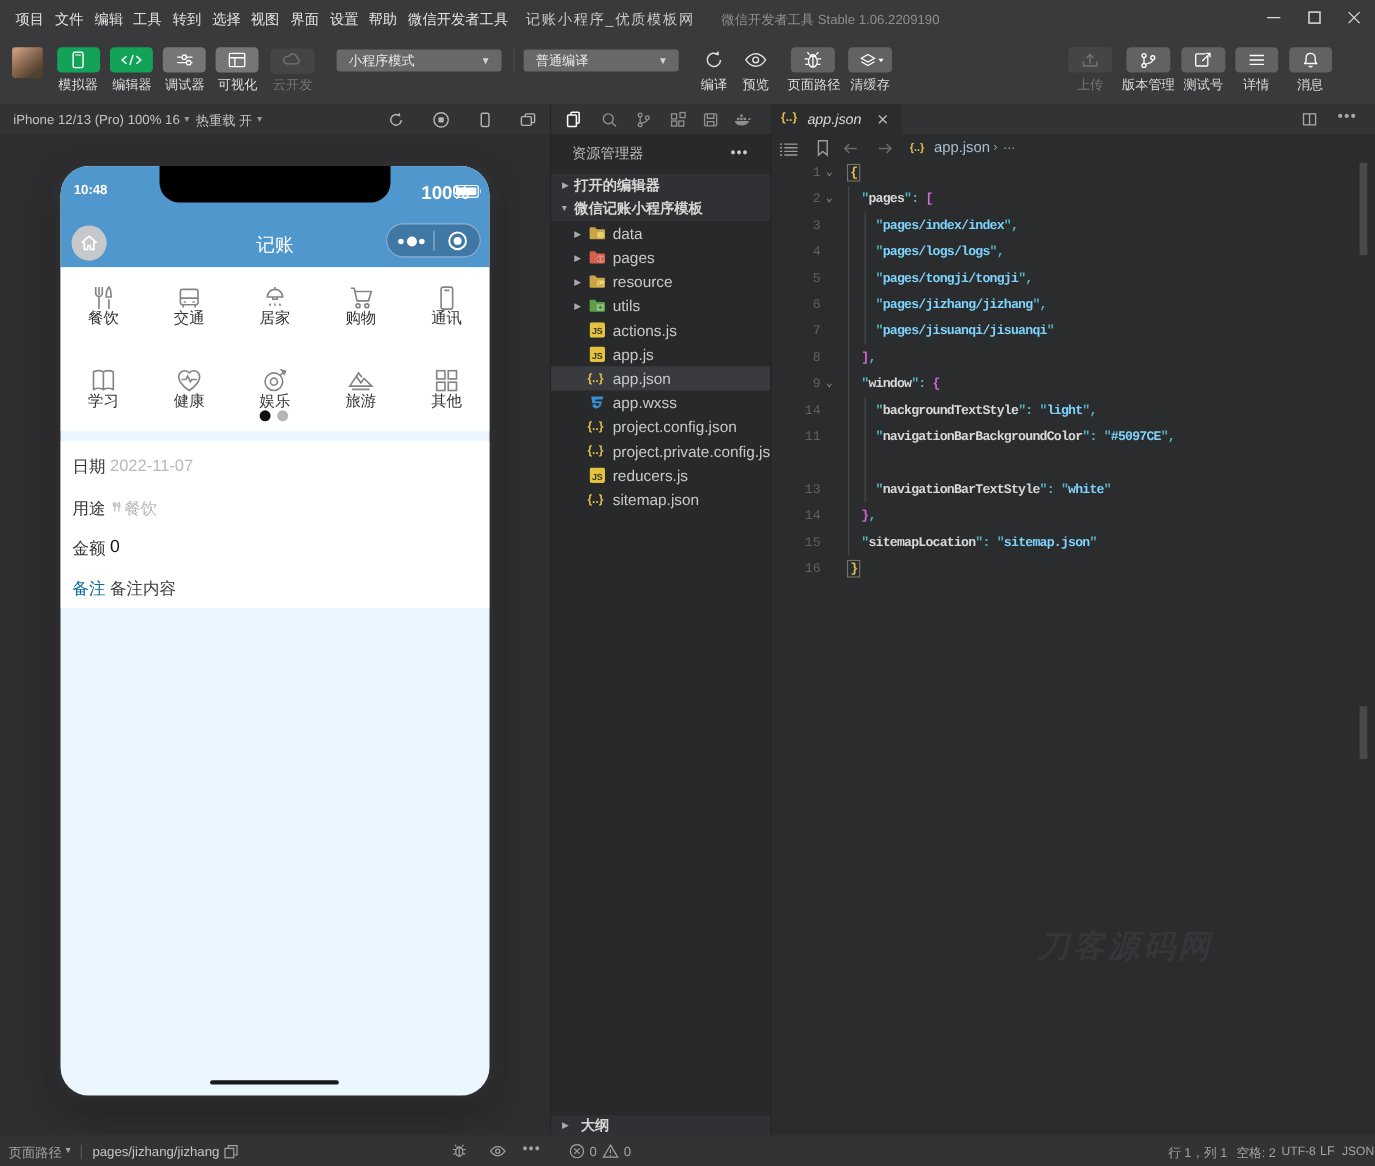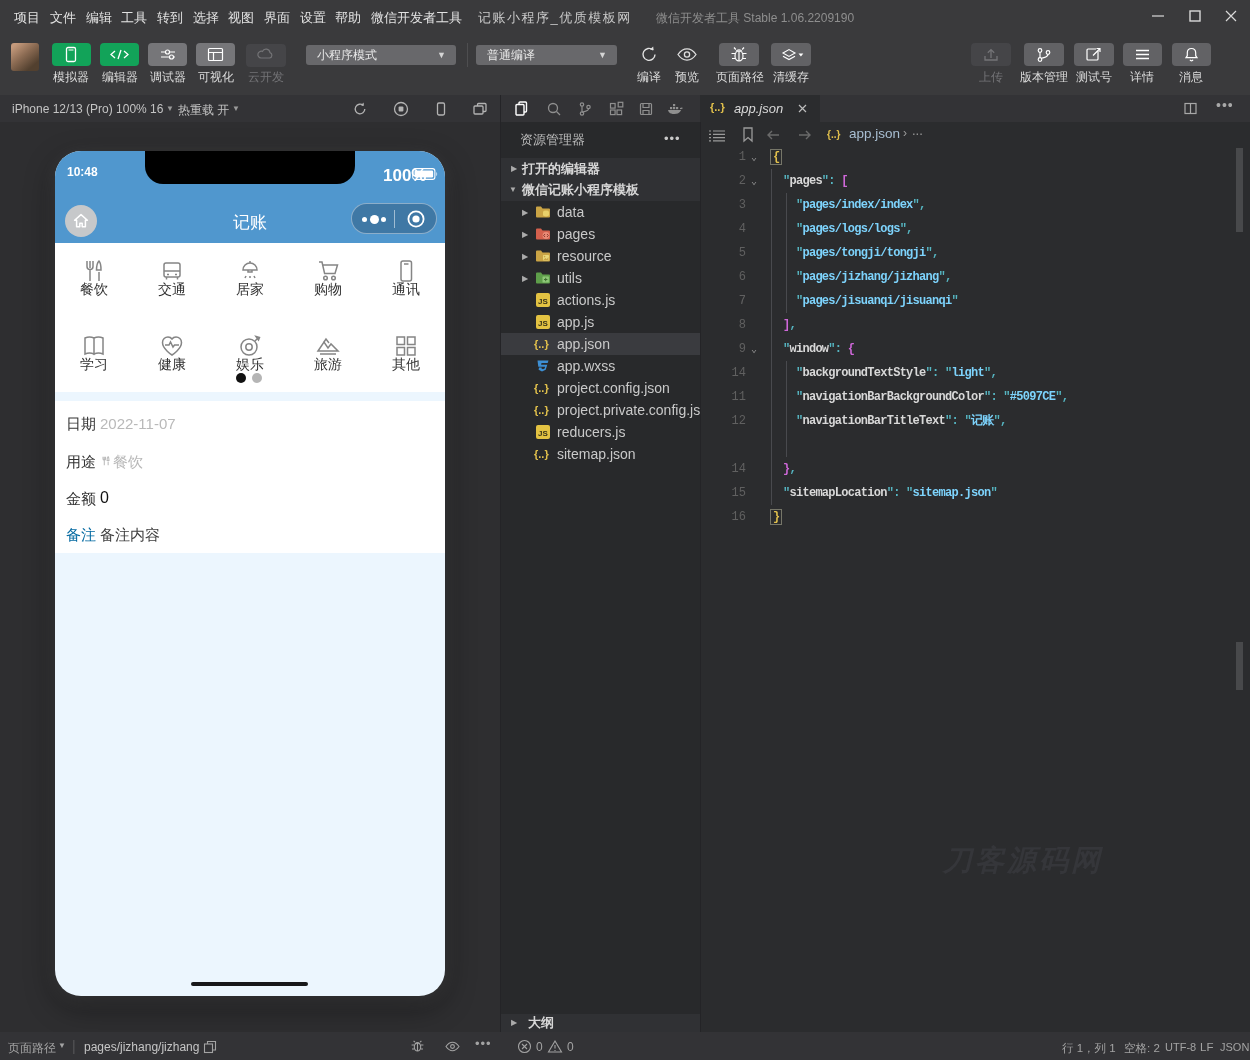--- a/index.html
+++ b/index.html
@@ -500,21 +500,21 @@
   <div class="cl" style="top:169px"><span class="ln">2</span><span class="fold" style="left:51px;top:1px">⌄</span><span class="code">  <span class="q">"</span><span class="k">pages</span><span class="q">": </span><span class="m">[</span></span></div>
   <div class="cl" style="top:193px"><span class="ln">3</span><span class="code">    <span class="q">"</span><span class="s">pages/index/index</span><span class="q">",</span></span></div>
   <div class="cl" style="top:217px"><span class="ln">4</span><span class="code">    <span class="q">"</span><span class="s">pages/logs/logs</span><span class="q">",</span></span></div>
   <div class="cl" style="top:241px"><span class="ln">5</span><span class="code">    <span class="q">"</span><span class="s">pages/tongji/tongji</span><span class="q">",</span></span></div>
   <div class="cl" style="top:265px"><span class="ln">6</span><span class="code">    <span class="q">"</span><span class="s">pages/jizhang/jizhang</span><span class="q">",</span></span></div>
   <div class="cl" style="top:289px"><span class="ln">7</span><span class="code">    <span class="q">"</span><span class="s">pages/jisuanqi/jisuanqi</span><span class="q">"</span></span></div>
   <div class="cl" style="top:313px"><span class="ln">8</span><span class="code">  <span class="m">]</span><span class="q">,</span></span></div>
   <div class="cl" style="top:337px"><span class="ln">9</span><span class="fold" style="left:51px;top:1px">⌄</span><span class="code">  <span class="q">"</span><span class="k">window</span><span class="q">": </span><span class="m">{</span></span></div>
   <div class="cl" style="top:361px"><span class="ln">14</span><span class="code">    <span class="q">"</span><span class="k">backgroundTextStyle</span><span class="q">": "</span><span class="s">light</span><span class="q">",</span></span></div>
   <div class="cl" style="top:385px"><span class="ln">11</span><span class="code">    <span class="q">"</span><span class="k">navigationBarBackgroundColor</span><span class="q">": "</span><span class="s">#5097CE</span><span class="q">",</span></span></div>
-  <div class="cl" style="top:409px"><span class="ln">12</span><span class="code">    <span class="q">"</span><span class="k">navigationBarTitleText</span><span class="q">": "</span><span class="s">记账</span><span class="q">",</span></span></div>
+  <div class="cl" style="top:433px"><span class="ln">13</span><span class="code">    <span class="q">"</span><span class="k">navigationBarTextStyle</span><span class="q">": "</span><span class="s">white</span><span class="q">"</span></span></div>
   <div class="cl" style="top:457px"><span class="ln">14</span><span class="code">  <span class="m">}</span><span class="q">,</span></span></div>
   <div class="cl" style="top:481px"><span class="ln">15</span><span class="code">  <span class="q">"</span><span class="k">sitemapLocation</span><span class="q">": "</span><span class="s">sitemap.json</span><span class="q">"</span></span></div>
   <div class="cl" style="top:505px"><span class="ln">16</span><span class="code"><span class="g" style="border:1px solid #767668;padding:0 2px">}</span></span></div>
   <div class="abs" id="statusbar">
     <span style="position:absolute;left:8px;top:8px">页面路径</span>
     <span style="position:absolute;left:58px;top:9px;font-size:8px">▼</span>
     <span style="position:absolute;left:72px;top:6px;color:#565658;font-size:14px">|</span>
     <span style="position:absolute;left:84px;top:8px;color:#c6c6c6">pages/jizhang/jizhang</span>
     <svg style="position:absolute;left:203px;top:8px" width="14" height="14" viewBox="0 0 14 14">
         <rect x="1.5" y="4" width="8" height="8.5" fill="none" stroke="#a3a3a3" stroke-width="1.1"></rect>

